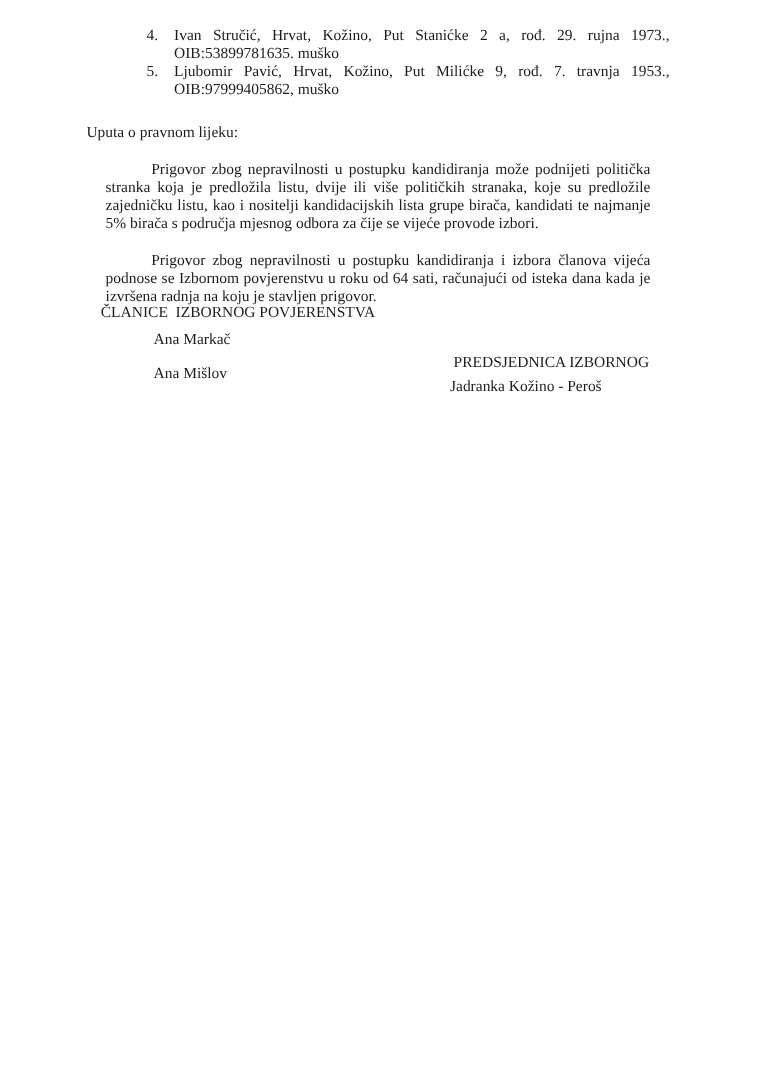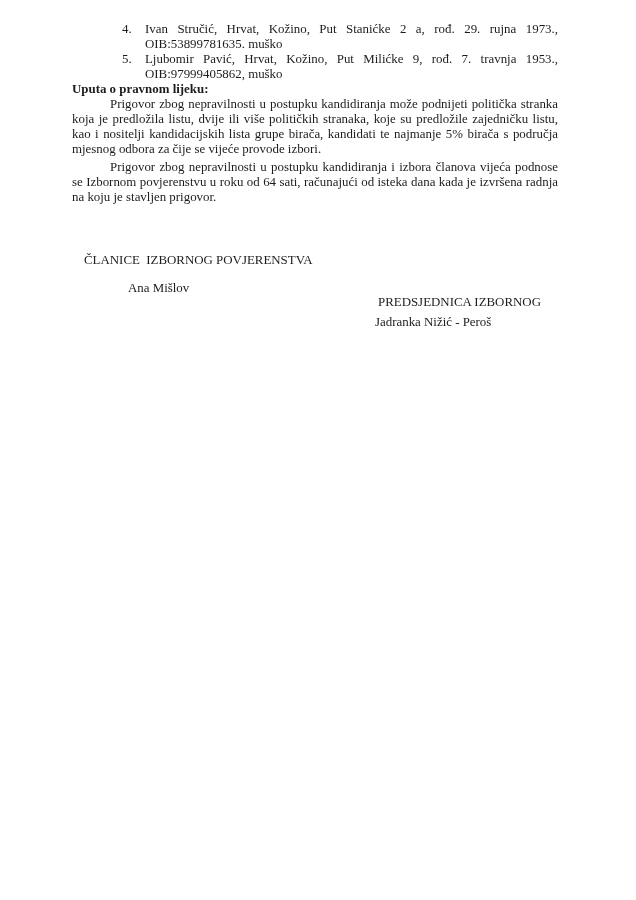--- a/index.html
+++ b/index.html
@@ -32,24 +32,25 @@
     position: absolute;
     left: 0;
     top: 0;
   }
 
   
   .body-text {
     margin: 0 78px 0 72px;     
   }
   .remedy-heading {
-    font-weight: bold;
+    margin-top: 21px;
+    font-weight: normal;
   }
   .body-text p {
-    margin: 0;
+    margin: 16px;
     text-align: justify;
     text-indent: 38px;
   }
   .body-text p.second {
     margin-top: 3px;
   }
 
   
   .signatures {
     position: absolute;
@@ -91,23 +92,24 @@
   <div class="body-text">
     <div class="remedy-heading">Uputa o pravnom lijeku:</div>
     <p>Prigovor zbog nepravilnosti u postupku kandidiranja može podnijeti politička stranka koja je predložila listu, dvije ili više političkih stranaka, koje su predložile zajedničku listu, kao i nositelji kandidacijskih lista grupe birača, kandidati te najmanje 5% birača s područja mjesnog odbora za čije se vijeće provode izbori.</p>
     <p class="second">Prigovor zbog nepravilnosti u postupku kandidiranja i izbora članova vijeća podnose se Izbornom povjerenstvu u roku od 64 sati, računajući od isteka dana kada je izvršena radnja na koju je stavljen prigovor.</p>
   </div>
 
   <div class="signatures">
 
     <div class="sig-col members">
       <div class="sig-line title1">ČLANICE  IZBORNOG POVJERENSTVA</div>
+      <div class="sig-line name1">Ana Markač</div>
       <div class="sig-line name2">Ana Mišlov</div>
     </div>
 
     <div class="sig-col president">
       <div class="sig-line title1">PREDSJEDNICA IZBORNOG</div>
-      <div class="sig-line name">Jadranka Nižić - Peroš</div>
+      <div class="sig-line name">Jadranka Kožino - Peroš</div>
     </div>
 
   </div>
 
 </div>
 
 </body></html>

